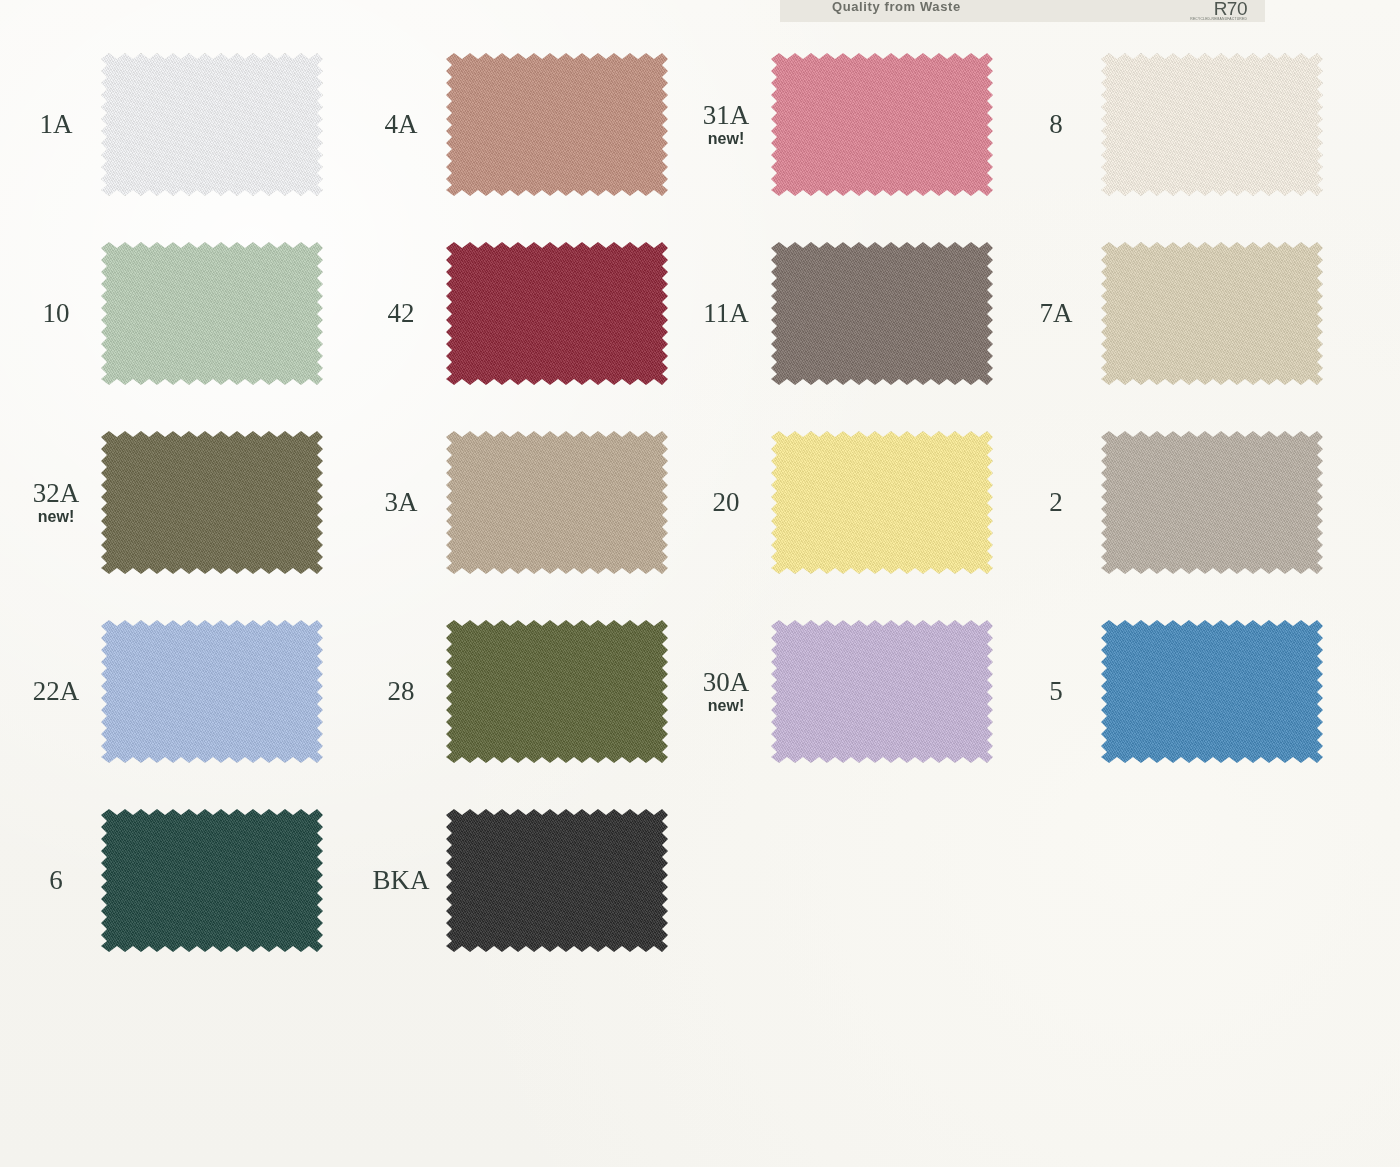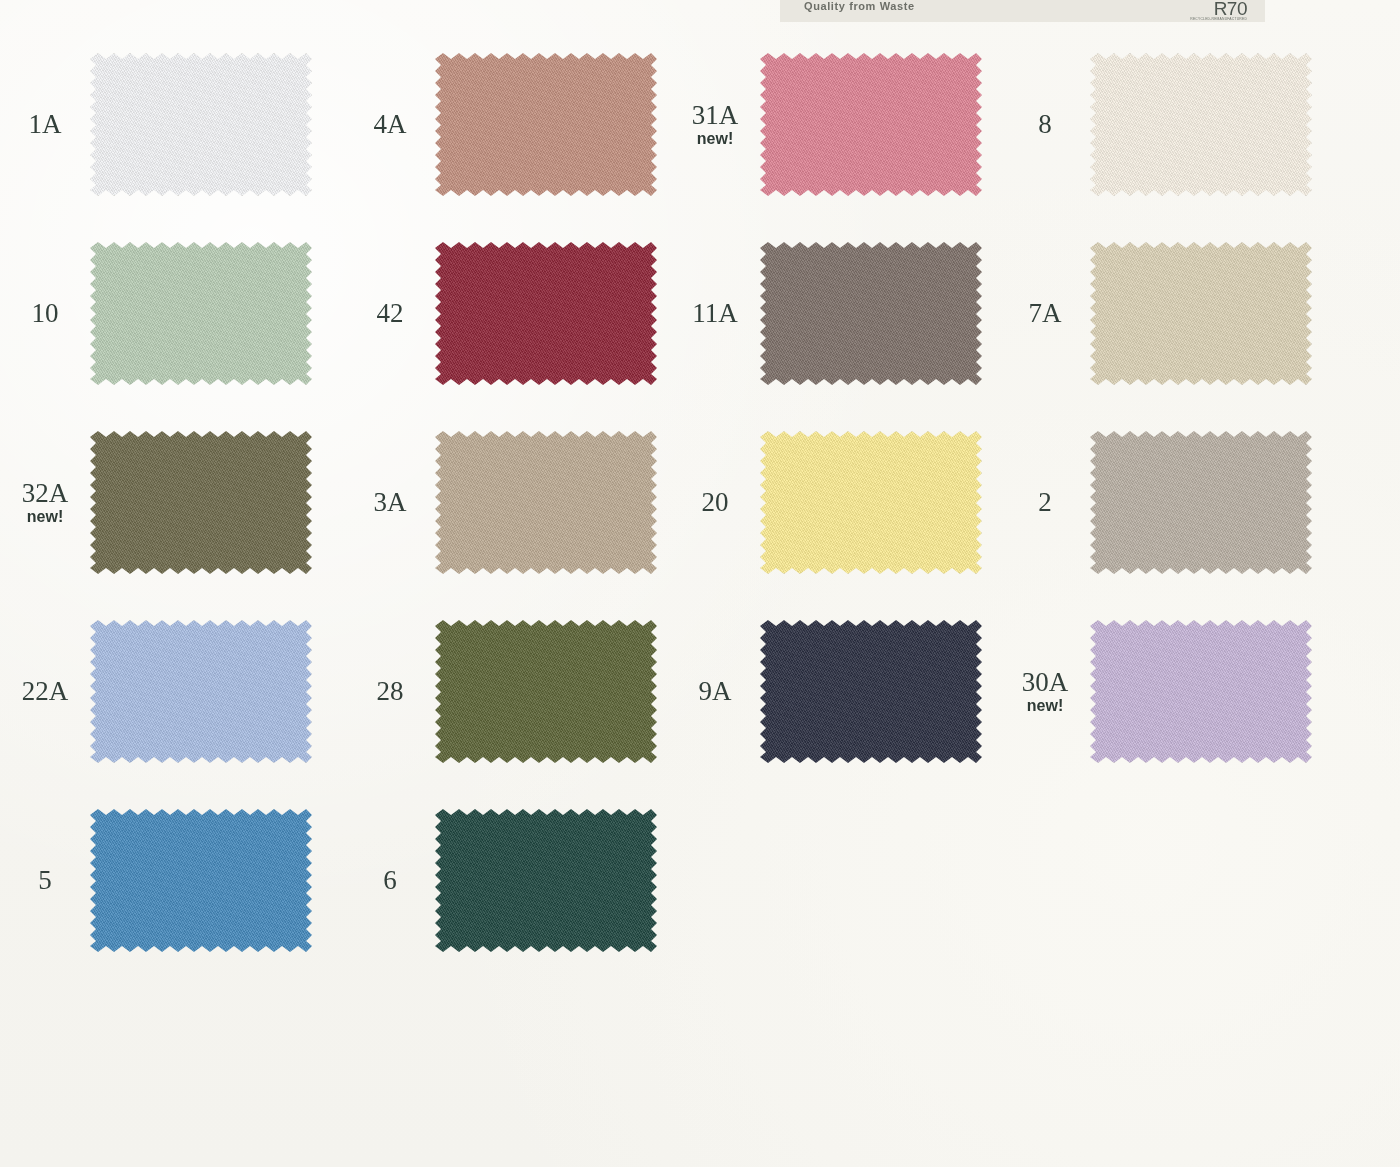--- a/index.html
+++ b/index.html
@@ -37,24 +37,24 @@
     display: flex;
     align-items: center;
     justify-content: space-between;
     padding: 0 6px 0 0;
     box-sizing: border-box;
     overflow: hidden;
   }
   #header-tagline {
     font-family: "Liberation Sans", sans-serif;
     font-weight: bold;
-    font-size: 11px;
+    font-size: 13px;
     letter-spacing: 0.6px;
     color: #6d6f68;
-    margin-left: 24px;
+    margin-left: 52px;
     white-space: nowrap;
     position: relative;
     top: -5px;
   }
   #brand-logo {
     display: flex;
     flex-direction: column;
     align-items: flex-end;
     position: relative;
     top: -1px;
@@ -78,21 +78,21 @@
     color: #6b7069;
     white-space: nowrap;
     transform: scaleX(1.05);
     transform-origin: right;
   }
 
   
   #grid {
     position: absolute;
     top: 30px;
-    left: 0;
+    left: 11px;
     width: 1247px;
     height: 1137px;
     display: grid;
     grid-template-columns: 345px 325px 330px 400px;
     grid-template-rows: repeat(6, 189px);
   }
 
   .cell {
     position: relative;
     display: flex;
@@ -337,29 +337,20 @@
         <div class="label-wrap">
           <div class="label-code">28</div>
         </div>
         <div class="swatch-outer">
           <div class="swatch-shadow"></div>
           <div class="swatch" style="background: rgb(92, 100, 55);"></div>
         </div>
       </div>
       <div class="cell">
         <div class="label-wrap">
-          <div class="label-code">9A</div>
-        </div>
-        <div class="swatch-outer">
-          <div class="swatch-shadow"></div>
-          <div class="swatch" style="background: rgb(43, 47, 65);"></div>
-        </div>
-      </div>
-      <div class="cell">
-        <div class="label-wrap">
           <div class="label-code">30A</div>
           <div class="label-new">new!</div>
         </div>
         <div class="swatch-outer">
           <div class="swatch-shadow"></div>
           <div class="swatch is-light" style="background: rgb(198, 181, 216);"></div>
         </div>
       </div>
       <div class="cell">
         <div class="label-wrap">
@@ -372,15 +363,24 @@
       </div>
       <div class="cell">
         <div class="label-wrap">
           <div class="label-code">6</div>
         </div>
         <div class="swatch-outer">
           <div class="swatch-shadow"></div>
           <div class="swatch" style="background: rgb(31, 71, 64);"></div>
         </div>
       </div>
+      <div class="cell">
+        <div class="label-wrap">
+          <div class="label-code">BKA</div>
+        </div>
+        <div class="swatch-outer">
+          <div class="swatch-shadow"></div>
+          <div class="swatch" style="background: rgb(43, 43, 43);"></div>
+        </div>
+      </div>
     </div>
 
 </div>
 
 </body></html>

